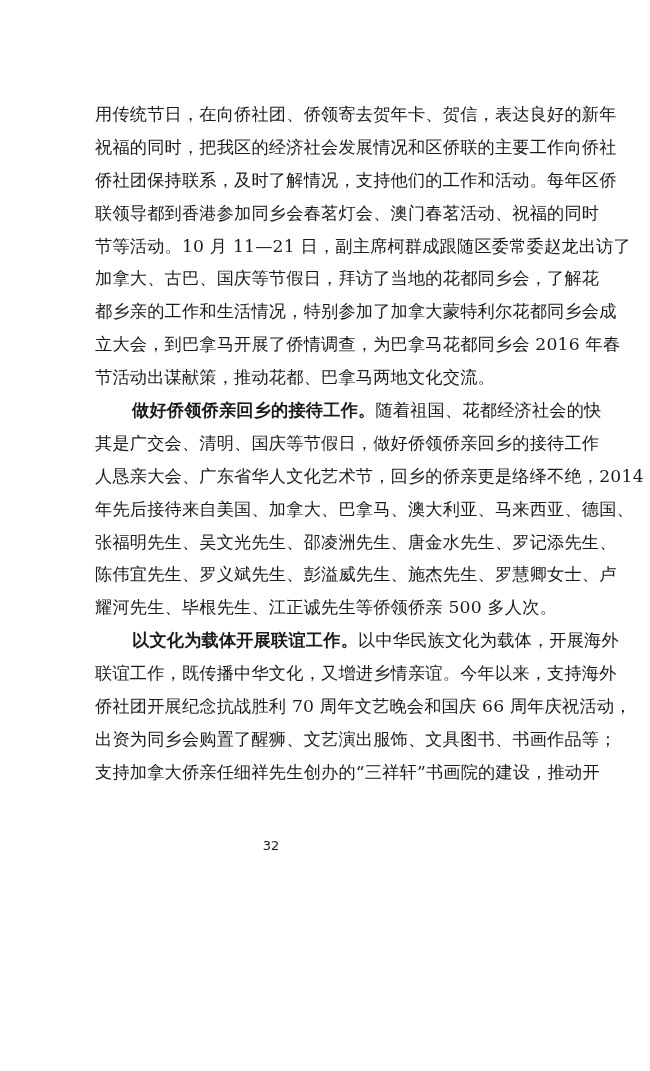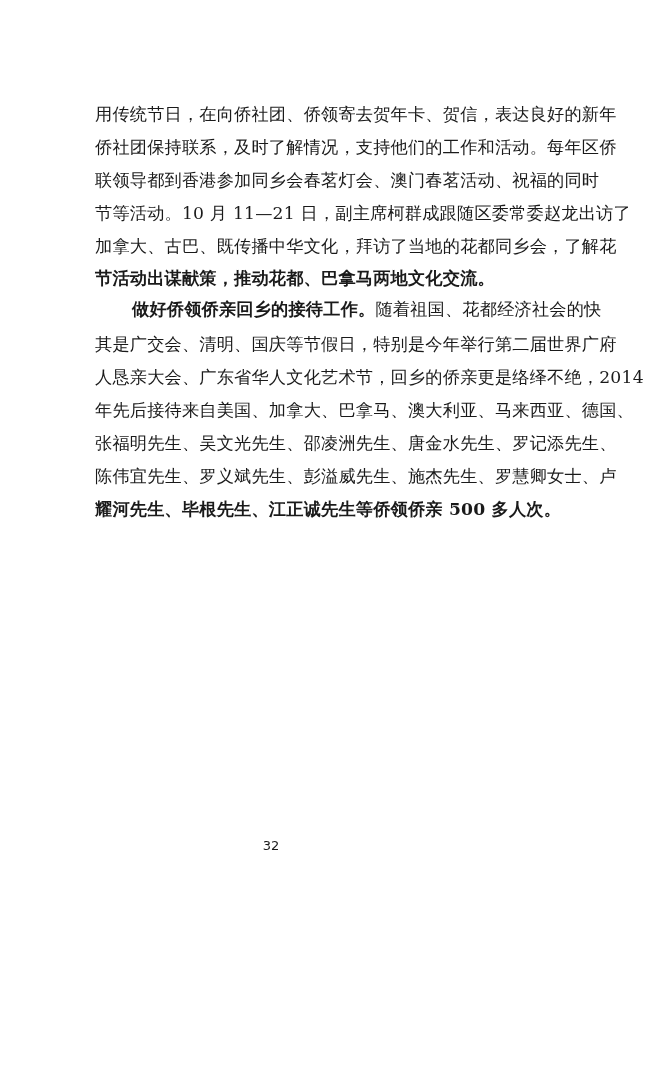--- a/index.html
+++ b/index.html
@@ -33,25 +33,23 @@
       height: 32.9px;
       line-height: 32.9px;
       font-size: 17.2px;
       white-space: nowrap;
       text-align: justify;
       text-align-last: justify;
       letter-spacing: 0.2px;
     }
     .line.last {
       text-align-last: left;
-      font-weight: bold;
     }
     .line.indent {
       padding-left: 37px;
-      font-family: Liberation Mono, monospace;
     }
     .bold {
       font-weight: bold;
     }
     .page-number {
       position: absolute;
       left: 0;
       width: 542px;
       top: 838px;
       text-align: center;
@@ -61,34 +59,44 @@
     }
   </style>
 </head>
 <body>
 
 <div class="page">
   <div class="text-block">
 
     <div class="paragraph">
       <div class="line">用传统节日，在向侨社团、侨领寄去贺年卡、贺信，表达良好的新年</div>
+      <div class="line">祝福的同时，把我区的经济社会发展情况和区侨联的主要工作向侨社</div>
       <div class="line">侨社团保持联系，及时了解情况，支持他们的工作和活动。每年区侨</div>
       <div class="line">联领导都到香港参加同乡会春茗灯会、澳门春茗活动、祝福的同时</div>
       <div class="line">节等活动。10 月 11—21 日，副主席柯群成跟随区委常委赵龙出访了</div>
-      <div class="line">加拿大、古巴、既传播中华文化，拜访了当地的花都同乡会，了解花</div>
+      <div class="line">加拿大、古巴、国庆等节假日，拜访了当地的花都同乡会，了解花</div>
+      <div class="line">都乡亲的工作和生活情况，特别参加了加拿大蒙特利尔花都同乡会成</div>
+      <div class="line">立大会，到巴拿马开展了侨情调查，为巴拿马花都同乡会 2016 年春</div>
       <div class="line last">节活动出谋献策，推动花都、巴拿马两地文化交流。</div>
     </div>
 
     <div class="paragraph">
       <div class="line indent"><span class="bold">做好侨领侨亲回乡的接待工作。</span><span>随着祖国、花都经济社会的快</span></div>
-      <div class="line">其是广交会、清明、国庆等节假日，特别是今年举行第二届世界广府</div>
+      <div class="line">其是广交会、清明、国庆等节假日，做好侨领侨亲回乡的接待工作</div>
       <div class="line">人恳亲大会、广东省华人文化艺术节，回乡的侨亲更是络绎不绝，2014</div>
       <div class="line">年先后接待来自美国、加拿大、巴拿马、澳大利亚、马来西亚、德国、</div>
       <div class="line">张福明先生、吴文光先生、邵凌洲先生、唐金水先生、罗记添先生、</div>
       <div class="line">陈伟宜先生、罗义斌先生、彭溢威先生、施杰先生、罗慧卿女士、卢</div>
       <div class="line last">耀河先生、毕根先生、江正诚先生等侨领侨亲 500 多人次。</div>
     </div>
 
+    <div class="paragraph">
+      <div class="line indent"><span class="bold">以文化为载体开展联谊工作。</span><span>以中华民族文化为载体，开展海外</span></div>
+      <div class="line">联谊工作，既传播中华文化，又增进乡情亲谊。今年以来，支持海外</div>
+      <div class="line">侨社团开展纪念抗战胜利 70 周年文艺晚会和国庆 66 周年庆祝活动，</div>
+      <div class="line">出资为同乡会购置了醒狮、文艺演出服饰、文具图书、书画作品等；</div>
+      <div class="line">支持加拿大侨亲任细祥先生创办的“三祥轩”书画院的建设，推动开</div>
+    </div>
 
   </div>
 
   <div class="page-number">32</div>
 </div>
 
 </body></html>

